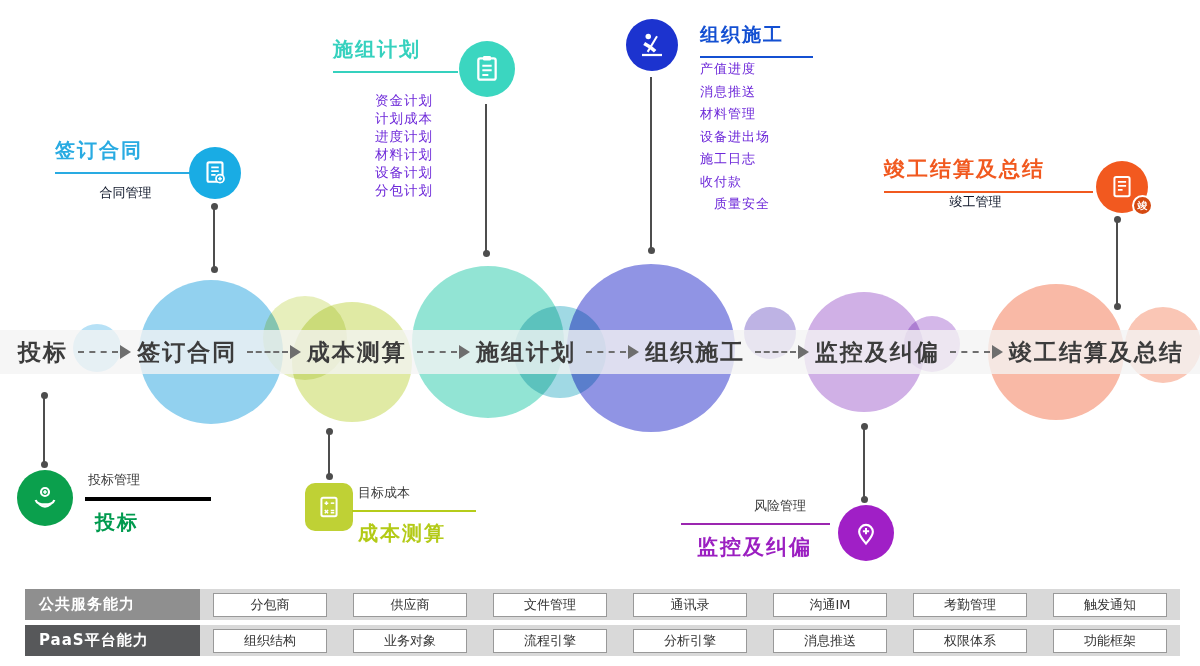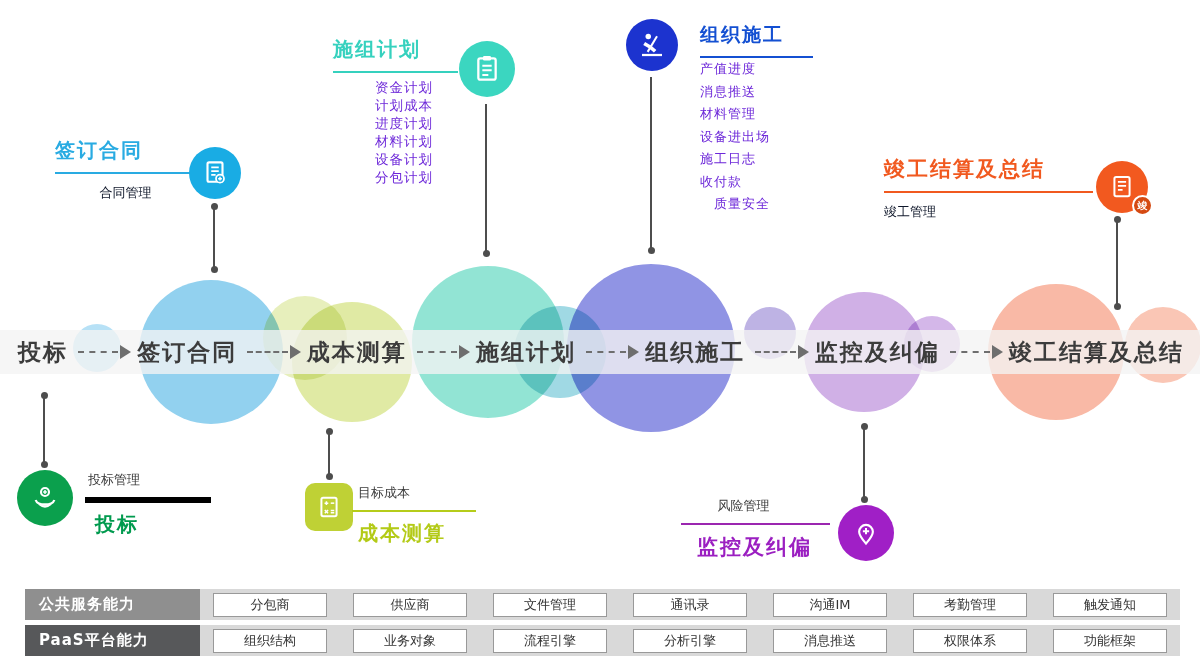--- a/index.html
+++ b/index.html
@@ -123,21 +123,21 @@
   <div class="callout" style="left:333px; top:36px; width:125px;">
     <div class="co-title" style="color:#35d1be; font-size:20px; border-bottom:2px solid #35d1be; padding-bottom:8px;">施组计划</div>
   </div>
   <div class="icon-circle" style="left:459px; top:41px; width:56px; height:56px; background:#3bd6c0;">
     <svg width="32" height="32" viewBox="0 0 24 24">
       <rect x="5.5" y="4" width="13" height="16" rx="1.5" fill="none" stroke="#fff" stroke-width="1.7"></rect>
       <rect x="9" y="2.2" width="6" height="3.4" rx="1" fill="#fff"></rect>
       <path d="M8.5 9.5 h7 M8.5 13 h7 M8.5 16.5 h4.5" stroke="#fff" stroke-width="1.5" fill="none"></path>
     </svg>
   </div>
-  <div class="co-list" style="left:375px; top:79px;">
+  <div class="co-list" style="left:375px; top:92px;">
     <div>资金计划</div>
     <div>计划成本</div>
     <div>进度计划</div>
     <div>材料计划</div>
     <div>设备计划</div>
     <div>分包计划</div>
   </div>
   <div class="connector" style="left:482px; top:101px; height:156px;">
     <span class="line"></span>
     <span class="dot dot-bottom"></span>
@@ -163,21 +163,21 @@
     <div style="line-height:22.5px;">收付款</div>
     <div style="line-height:22.5px;text-align:right;">质量安全</div>
   </div>
   <div class="connector" style="left:647px; top:74px; height:180px;">
     <span class="line"></span>
     <span class="dot dot-bottom"></span>
   </div>
 
   <div class="callout" style="left:884px; top:155px; width:209px;">
     <div class="co-title" style="color:#f1591f; font-size:21px; border-bottom:2px solid #f1591f; padding-bottom:8px; white-space:nowrap;">竣工结算及总结</div>
-    <div class="co-sub" style="margin-top:10px; text-align:left; padding-right:26px;">竣工管理</div>
+    <div class="co-sub" style="text-align:center; padding-right:26px;">竣工管理</div>
   </div>
   <div class="icon-circle" style="left:1096px; top:161px; width:52px; height:52px; background:#f2591f;">
     <svg width="28" height="28" viewBox="0 0 24 24">
       <rect x="5.5" y="3.5" width="13" height="16.5" rx="1.5" fill="none" stroke="#fff" stroke-width="1.7"></rect>
       <path d="M8.5 7.5 h7 M8.5 11 h7 M8.5 14.5 h4" stroke="#fff" stroke-width="1.5" fill="none"></path>
     </svg>
     <span class="badge">竣</span>
   </div>
   <div class="connector" style="left:1113px; top:216px; height:94px;">
     <span class="line"></span>
@@ -187,21 +187,21 @@
 
   <div class="icon-circle" style="left:17px; top:470px; width:56px; height:56px; background:#0ba04d;">
     <svg width="32" height="32" viewBox="0 0 24 24">
       <circle cx="12" cy="7.5" r="3" fill="none" stroke="#fff" stroke-width="1.6"></circle>
       <path d="M12 6 v3 M10.6 7.5 h2.8" stroke="#fff" stroke-width="1.1" fill="none"></path>
       <path d="M5 13.5 c1.5 4.5 12.5 4.5 14 0" fill="none" stroke="#fff" stroke-width="1.7"></path>
       <path d="M7.5 16.5 c3 2.5 6 2.5 9 0" fill="none" stroke="#fff" stroke-width="1.7"></path>
     </svg>
   </div>
   <div class="callout" style="left:85px; top:471px; width:126px;">
-    <div class="co-label" style="padding:0 0 8px 3px; border-bottom:6px solid #000000;">投标管理</div>
+    <div class="co-label" style="padding:0 0 8px 3px; border-bottom:4px solid #000000;">投标管理</div>
     <div class="co-title" style="color:#009a4e; font-size:20px; margin-top:8px; padding-left:10px;">投标</div>
   </div>
   <div class="connector" style="left:40px; top:392px; height:76px;">
     <span class="line"></span>
     <span class="dot dot-top"></span>
     <span class="dot dot-bottom"></span>
   </div>
 
   <div class="icon-circle" style="left:305px; top:483px; width:48px; height:48px; background:#bfd135; border-radius:10px;">
     <svg width="28" height="28" viewBox="0 0 24 24">
@@ -216,21 +216,21 @@
     <div class="co-label" style="padding:0 0 8px 6px; border-bottom:2px solid #b5cc1a;">目标成本</div>
     <div class="co-title" style="color:#b3ca16; font-size:20px; margin-top:8px; padding-left:6px;">成本测算</div>
   </div>
   <div class="connector" style="left:325px; top:428px; height:52px;">
     <span class="line"></span>
     <span class="dot dot-top"></span>
     <span class="dot dot-bottom"></span>
   </div>
 
   <div class="callout" style="left:681px; top:497px; width:149px;">
-    <div class="co-label" style="padding:0 24px 8px 0; border-bottom:2px solid #9b26b0; text-align:center;">风险管理</div>
+    <div class="co-label" style="padding:0 24px 8px 0; border-bottom:2px solid #9b26b0; text-align:right;">风险管理</div>
     <div class="co-title" style="color:#9b1fc1; font-size:21px; margin-top:8px; text-align:right; padding-right:18px; white-space:nowrap;">监控及纠偏</div>
   </div>
   <div class="icon-circle" style="left:838px; top:505px; width:56px; height:56px; background:#a01fc6;">
     <svg width="30" height="30" viewBox="0 0 24 24">
       <path d="M12 20.5 C8.5 16.5 6.5 13.8 6.5 11 a5.5 5.5 0 1 1 11 0 c0 2.8 -2 5.5 -5.5 9.5 z" fill="none" stroke="#fff" stroke-width="1.7"></path>
       <path d="M12 8 v5 M9.5 10.5 h5" stroke="#fff" stroke-width="1.6" fill="none"></path>
     </svg>
   </div>
   <div class="connector" style="left:860px; top:423px; height:80px;">
     <span class="line"></span>

